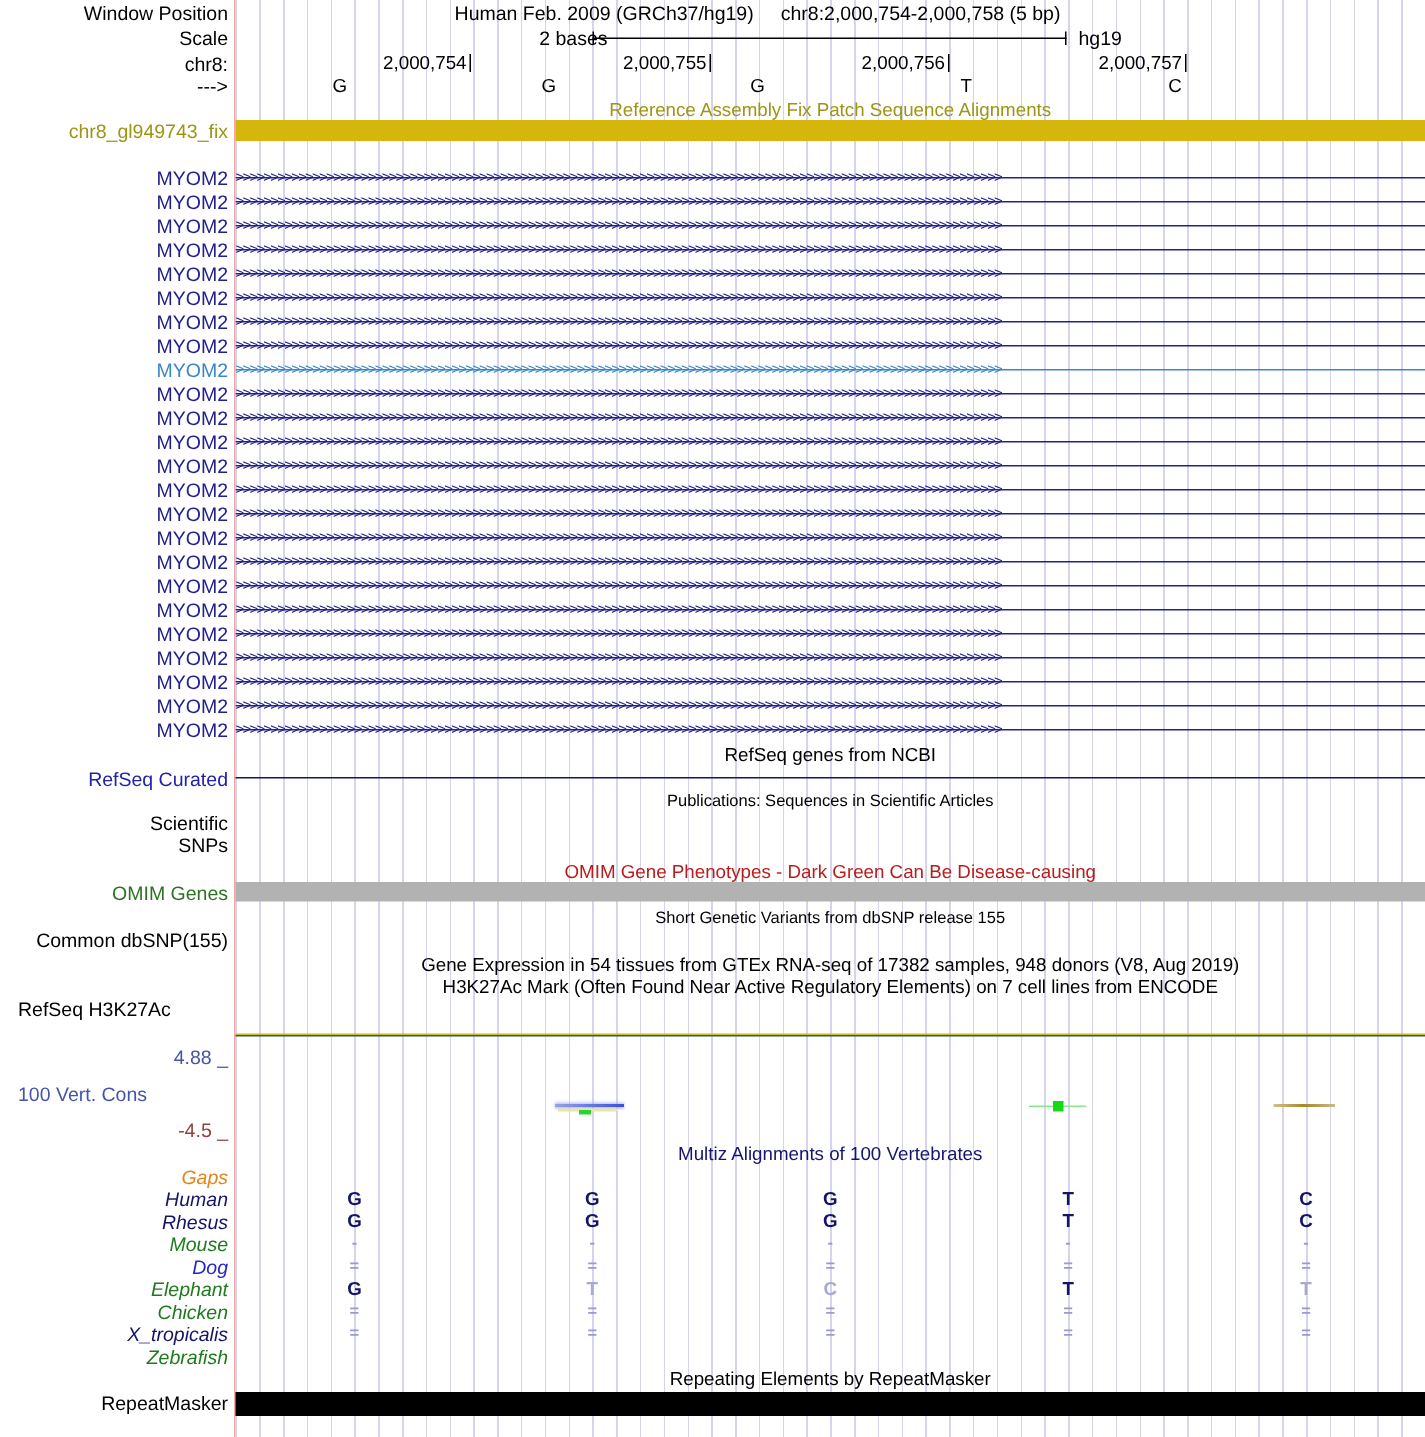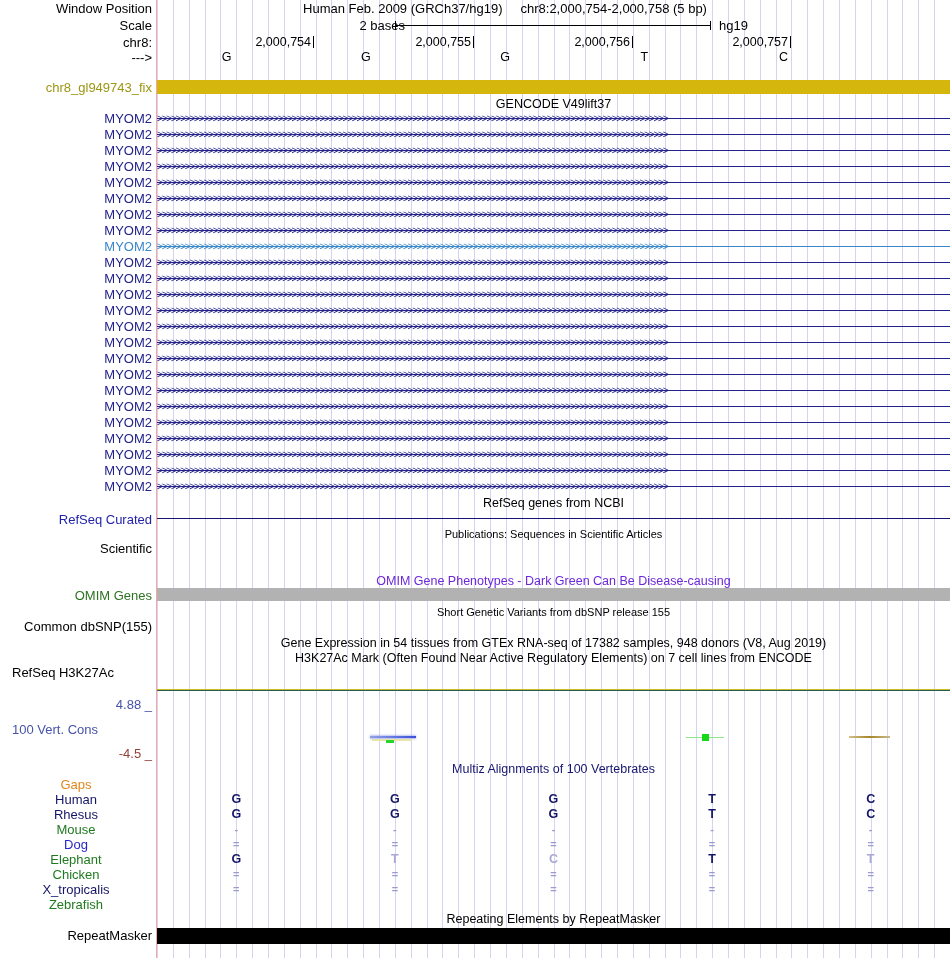--- a/index.html
+++ b/index.html
@@ -15,21 +15,21 @@
   .glabel { position:absolute; left:0; top:0; width:152px; text-align:right; display:block; }
   .glabel.left { text-align:left; padding-left:12px; }
   .track { position:absolute; left:157px; top:0; width:696px; height:100%;align-items:flex-end; }
   .title { position:absolute; left:157px; top:0; width:793px; text-align:center; font-size:12.5px; line-height:14px; }
   .title.small { font-size:11px; }
 
   
   .c-black { color:#000; }
   .c-olive { color:#9c9613; }
   .c-blue  { color:#2222aa; }
-  .c-green { color:#6d28d9; }
+  .c-green { color:#b91c1c; }
   .c-green2{ color:#2d7222; }
   .c-pblue { color:#4653aa; }
   .c-maroon{ color:#96403a; }
   .c-mznavy{ color:#161670; }
 
   
   .asm { display:flex; justify-content:center; gap:18px; }
   .scale-text { position:absolute; left:16px; top:0; width:232px; text-align:right; }
   .scale-line { position:absolute; left:238px; top:7px; width:316px; height:1px; background:#000; }
   .scale-line::before, .scale-line::after { content:""; position:absolute; top:-4px; width:1px; height:9px; background:#000; }
@@ -50,21 +50,21 @@
     background:linear-gradient(to bottom,#cdbc1e 0,#cdbc1e 50%,#2b5c50 50%,#2b5c50 100%); }
 
   
   .g-row { position:absolute; left:0; width:903px; height:15px; line-height:15px; font-size:13px; color:#22228a; }
   .g-row.alt { color:#3a87c8; }
   .g-arrows { position:absolute; left:157px; top:0; width:793px; height:15px; overflow:hidden;
     font-size:10px; letter-spacing:-1.2px; line-height:15px; }
   .g-arrows::before { content:""; position:absolute; left:0; right:0; top:7px; height:1px; background:currentColor; }
 
   
-  [data-name="species-label"] { position:absolute; left:0; top:0; width:152px; text-align:center; display:block; }
+  [data-name="species-label"] { position:absolute; left:0; top:0; width:152px; text-align:right; display:block;font-style:italic; }
   .sp-orange { color:#e0871c; } .sp-navy { color:#151568; } .sp-green { color:#1f7a1f; } .sp-blue { color:#2626cc; }
   .mz-cells { position:absolute; left:157px; top:0; width:793px; height:100%; display:flex; }
   [data-name="multiz-cell"] { flex:1; text-align:center; font-size:12.5px; line-height:15px; }
   .cs { color:#151568; font-weight:bold; }
   .cw { color:#a9a9d4; font-weight:bold; }
   .cm { color:#9b9bd0; font-weight:bold; font-size:11px; }
   .ce { }
 
   
   .ph-mark { position:absolute; }
@@ -121,28 +121,28 @@
     <span class="glabel c-black" data-name="strand-label">---&gt;</span>
     <div class="track base-cells">
       <span data-name="base-letter">G</span>
       <span data-name="base-letter">G</span>
       <span data-name="base-letter">G</span>
       <span data-name="base-letter">T</span>
       <span data-name="base-letter">C</span>
     </div>
   </div>
 
+  <div class="row" style="top:66px" data-name="fix-patch-title-row">
+    <span class="title c-olive" data-name="fix-patch-track-title">Reference Assembly Fix Patch Sequence Alignments</span>
+  </div>
   <div class="row" style="top:80px" data-name="fix-patch-item-row">
     <span class="glabel c-olive" data-name="fix-patch-item-label">chr8_gl949743_fix</span>
     <div class="bar bar-fix" data-name="fix-patch-item-bar"></div>
   </div>
 
-  <div class="row" style="top:97px" data-name="gencode-title-row">
-    <span class="title c-black" data-name="gencode-track-title">GENCODE V49lift37</span>
-  </div>
 
   <div class="g-row" style="top:111px" data-name="transcript-row">
       <span class="glabel" data-name="transcript-label">MYOM2</span>
       <div class="g-arrows" data-name="transcript-arrows">&gt;&gt;&gt;&gt;&gt;&gt;&gt;&gt;&gt;&gt;&gt;&gt;&gt;&gt;&gt;&gt;&gt;&gt;&gt;&gt;&gt;&gt;&gt;&gt;&gt;&gt;&gt;&gt;&gt;&gt;&gt;&gt;&gt;&gt;&gt;&gt;&gt;&gt;&gt;&gt;&gt;&gt;&gt;&gt;&gt;&gt;&gt;&gt;&gt;&gt;&gt;&gt;&gt;&gt;&gt;&gt;&gt;&gt;&gt;&gt;&gt;&gt;&gt;&gt;&gt;&gt;&gt;&gt;&gt;&gt;&gt;&gt;&gt;&gt;&gt;&gt;&gt;&gt;&gt;&gt;&gt;&gt;&gt;&gt;&gt;&gt;&gt;&gt;&gt;&gt;&gt;&gt;&gt;&gt;&gt;&gt;&gt;&gt;&gt;&gt;&gt;&gt;&gt;&gt;&gt;&gt;&gt;&gt;&gt;&gt;</div>
     </div>
   <div class="g-row" style="top:127px" data-name="transcript-row">
       <span class="glabel" data-name="transcript-label">MYOM2</span>
       <div class="g-arrows" data-name="transcript-arrows">&gt;&gt;&gt;&gt;&gt;&gt;&gt;&gt;&gt;&gt;&gt;&gt;&gt;&gt;&gt;&gt;&gt;&gt;&gt;&gt;&gt;&gt;&gt;&gt;&gt;&gt;&gt;&gt;&gt;&gt;&gt;&gt;&gt;&gt;&gt;&gt;&gt;&gt;&gt;&gt;&gt;&gt;&gt;&gt;&gt;&gt;&gt;&gt;&gt;&gt;&gt;&gt;&gt;&gt;&gt;&gt;&gt;&gt;&gt;&gt;&gt;&gt;&gt;&gt;&gt;&gt;&gt;&gt;&gt;&gt;&gt;&gt;&gt;&gt;&gt;&gt;&gt;&gt;&gt;&gt;&gt;&gt;&gt;&gt;&gt;&gt;&gt;&gt;&gt;&gt;&gt;&gt;&gt;&gt;&gt;&gt;&gt;&gt;&gt;&gt;&gt;&gt;&gt;&gt;&gt;&gt;&gt;&gt;&gt;&gt;</div>
     </div>
   <div class="g-row" style="top:143px" data-name="transcript-row">
@@ -240,20 +240,23 @@
   <div class="row" style="top:512px" data-name="refseq-curated-row">
     <span class="glabel c-blue" data-name="refseq-curated-label">RefSeq Curated</span>
     <div class="refline" data-name="refseq-curated-item"></div>
   </div>
 
   <div class="row" style="top:527px" data-name="publications-title-row">
     <span class="title small c-black" data-name="publications-track-title">Publications: Sequences in Scientific Articles</span>
   </div>
   <div class="row" style="top:541px" data-name="sequences-row">
     <span class="glabel c-black" data-name="sequences-label">Scientific</span>
+  </div>
+  <div class="row" style="top:556px" data-name="snps-row">
+    <span class="glabel c-black" data-name="snps-label">SNPs</span>
   </div>
 
   <div class="row" style="top:574px" data-name="omim-title-row">
     <span class="title c-green" data-name="omim-track-title">OMIM Gene Phenotypes - Dark Green Can Be Disease-causing</span>
   </div>
   <div class="row" style="top:588px" data-name="omim-item-row">
     <span class="glabel c-green2" data-name="omim-genes-label">OMIM Genes</span>
     <div class="bar bar-omim" data-name="omim-item-bar"></div>
   </div>
 

